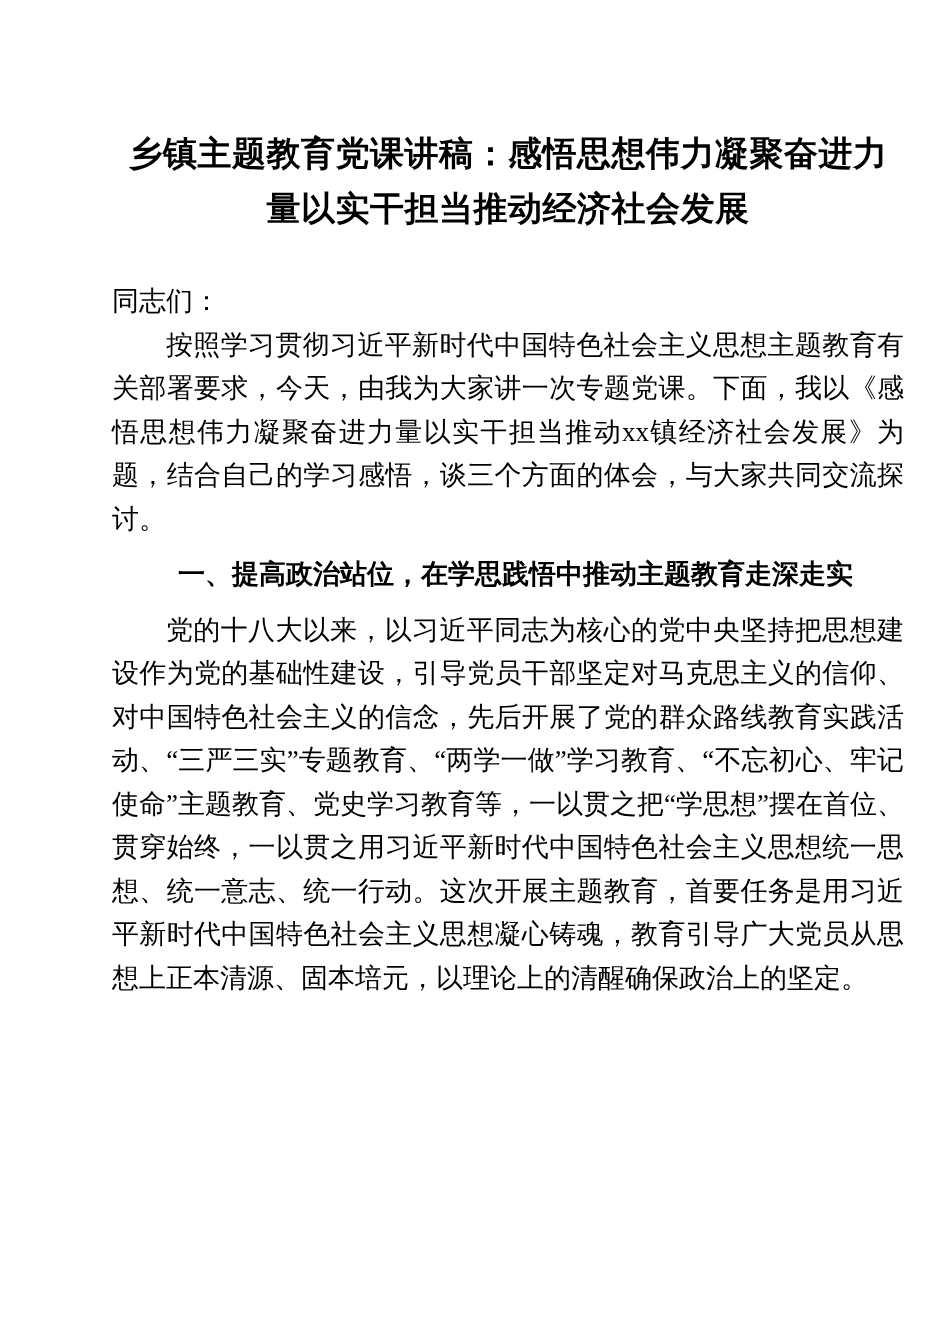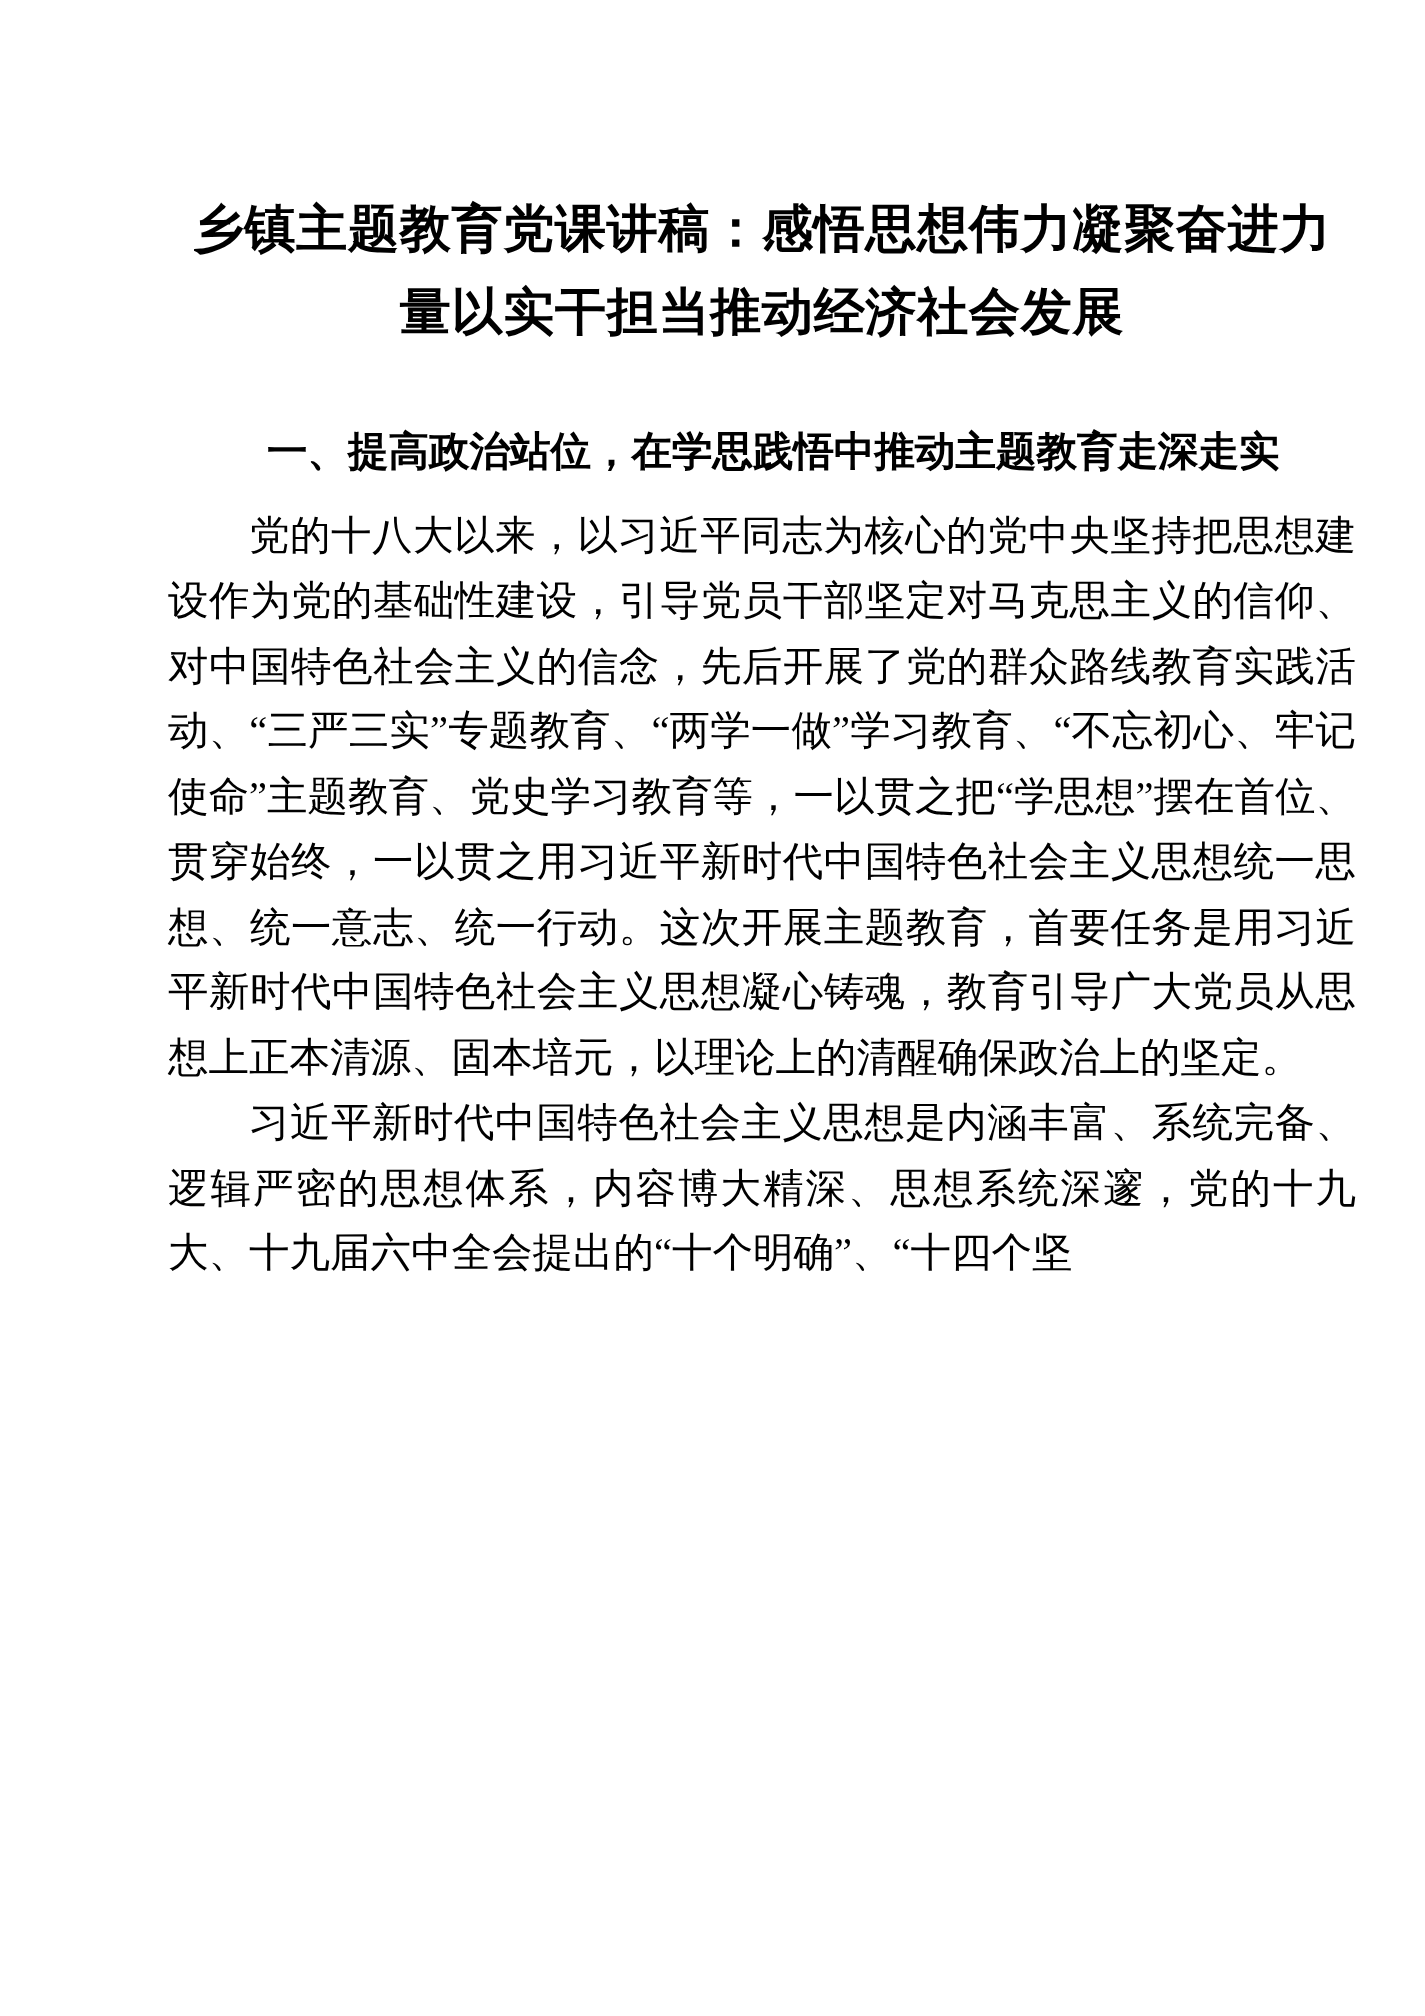--- a/index.html
+++ b/index.html
@@ -49,20 +49,21 @@
     font-family: "Liberation Sans", "DejaVu Sans", sans-serif;
     word-break: break-all;
   }
 </style>
 </head>
 <body>
 
 <div class="page">
   <h1 class="doc-title">乡镇主题教育党课讲稿：感悟思想伟力凝聚奋进力量以实干担当推动经济社会发展</h1>
 
+  <p class="para salutation">同志们：</p>
 
+  <p class="para">按照学习贯彻习近平新时代中国特色社会主义思想主题教育有关部署要求，今天，由我为大家讲一次专题党课。下面，我以《感悟思想伟力凝聚奋进力量以实干担当推动xx镇经济社会发展》为题，结合自己的学习感悟，谈三个方面的体会，与大家共同交流探讨。</p>
 
   <h2 class="section-heading">一、提高政治站位，在学思践悟中推动主题教育走深走实</h2>
 
   <p class="para">党的十八大以来，以习近平同志为核心的党中央坚持把思想建设作为党的基础性建设，引导党员干部坚定对马克思主义的信仰、对中国特色社会主义的信念，先后开展了党的群众路线教育实践活动、“三严三实”专题教育、“两学一做”学习教育、“不忘初心、牢记使命”主题教育、党史学习教育等，一以贯之把“学思想”摆在首位、贯穿始终，一以贯之用习近平新时代中国特色社会主义思想统一思想、统一意志、统一行动。这次开展主题教育，首要任务是用习近平新时代中国特色社会主义思想凝心铸魂，教育引导广大党员从思想上正本清源、固本培元，以理论上的清醒确保政治上的坚定。</p>
 
-  <p class="para">习近平新时代中国特色社会主义思想是内涵丰富、系统完备、逻辑严密的思想体系，内容博大精深、思想系统深邃，党的十九大、十九届六中全会提出的“十个明确”、“十四个坚</p>
 </div>
 
 </body></html>

